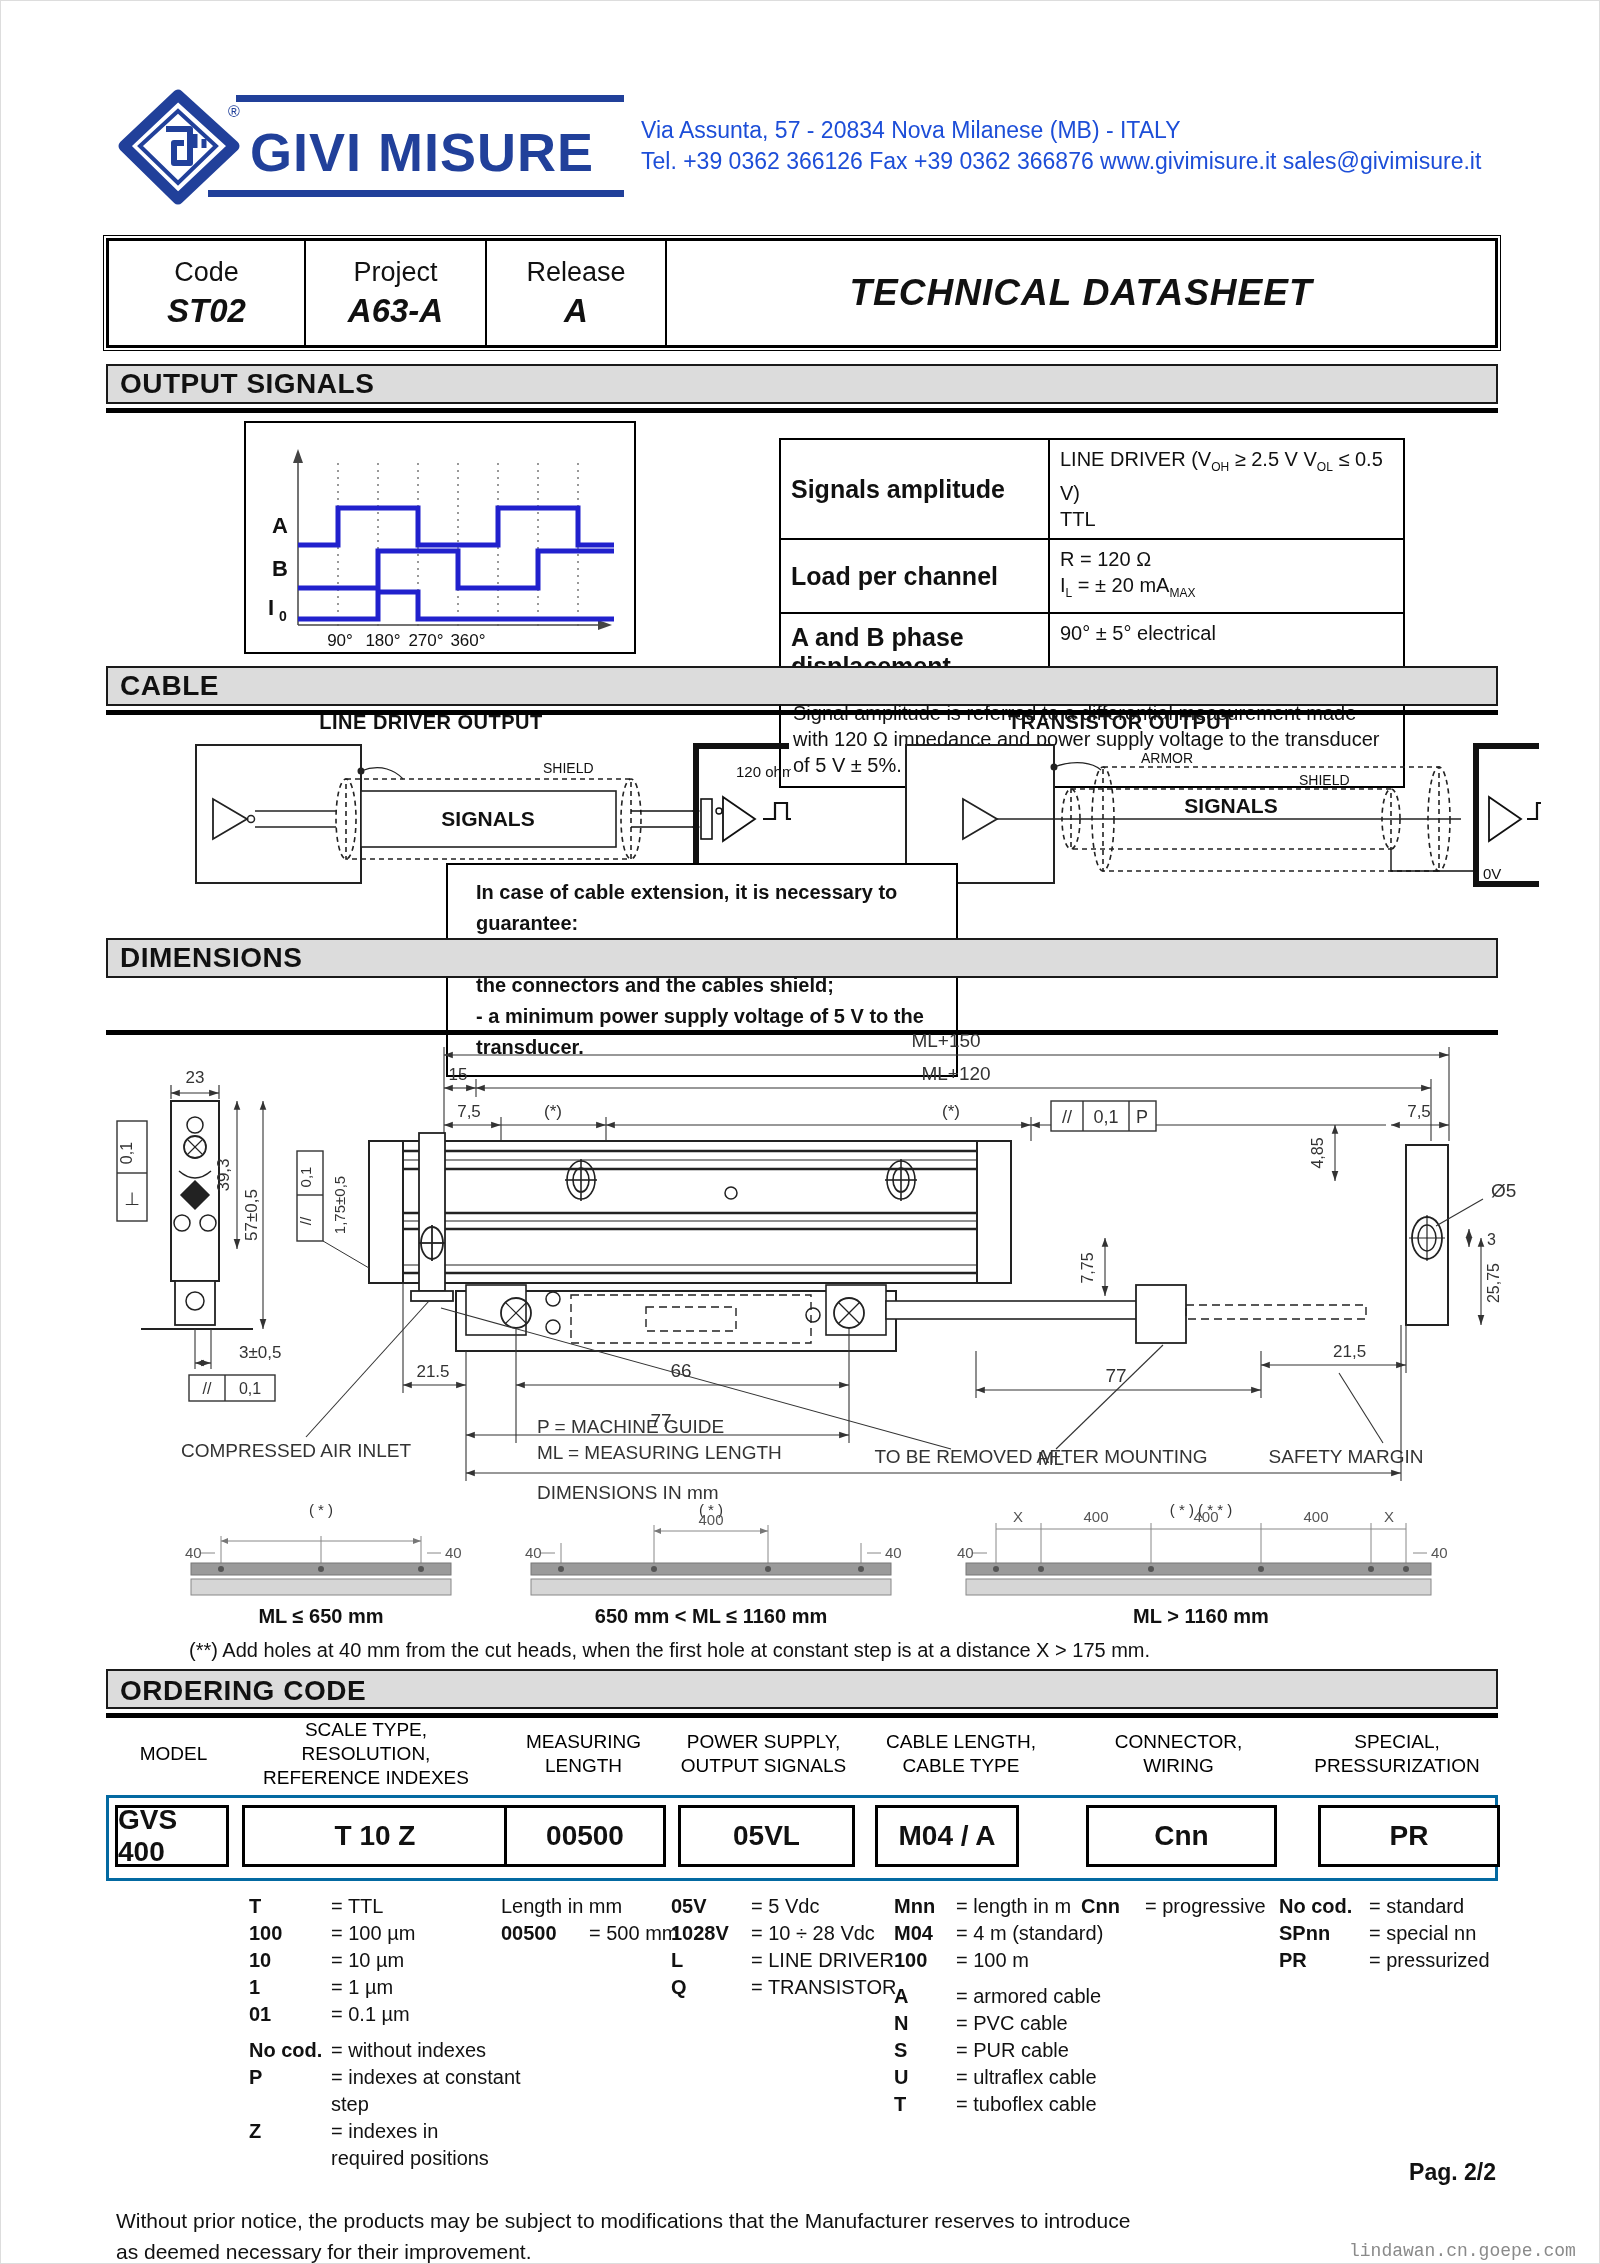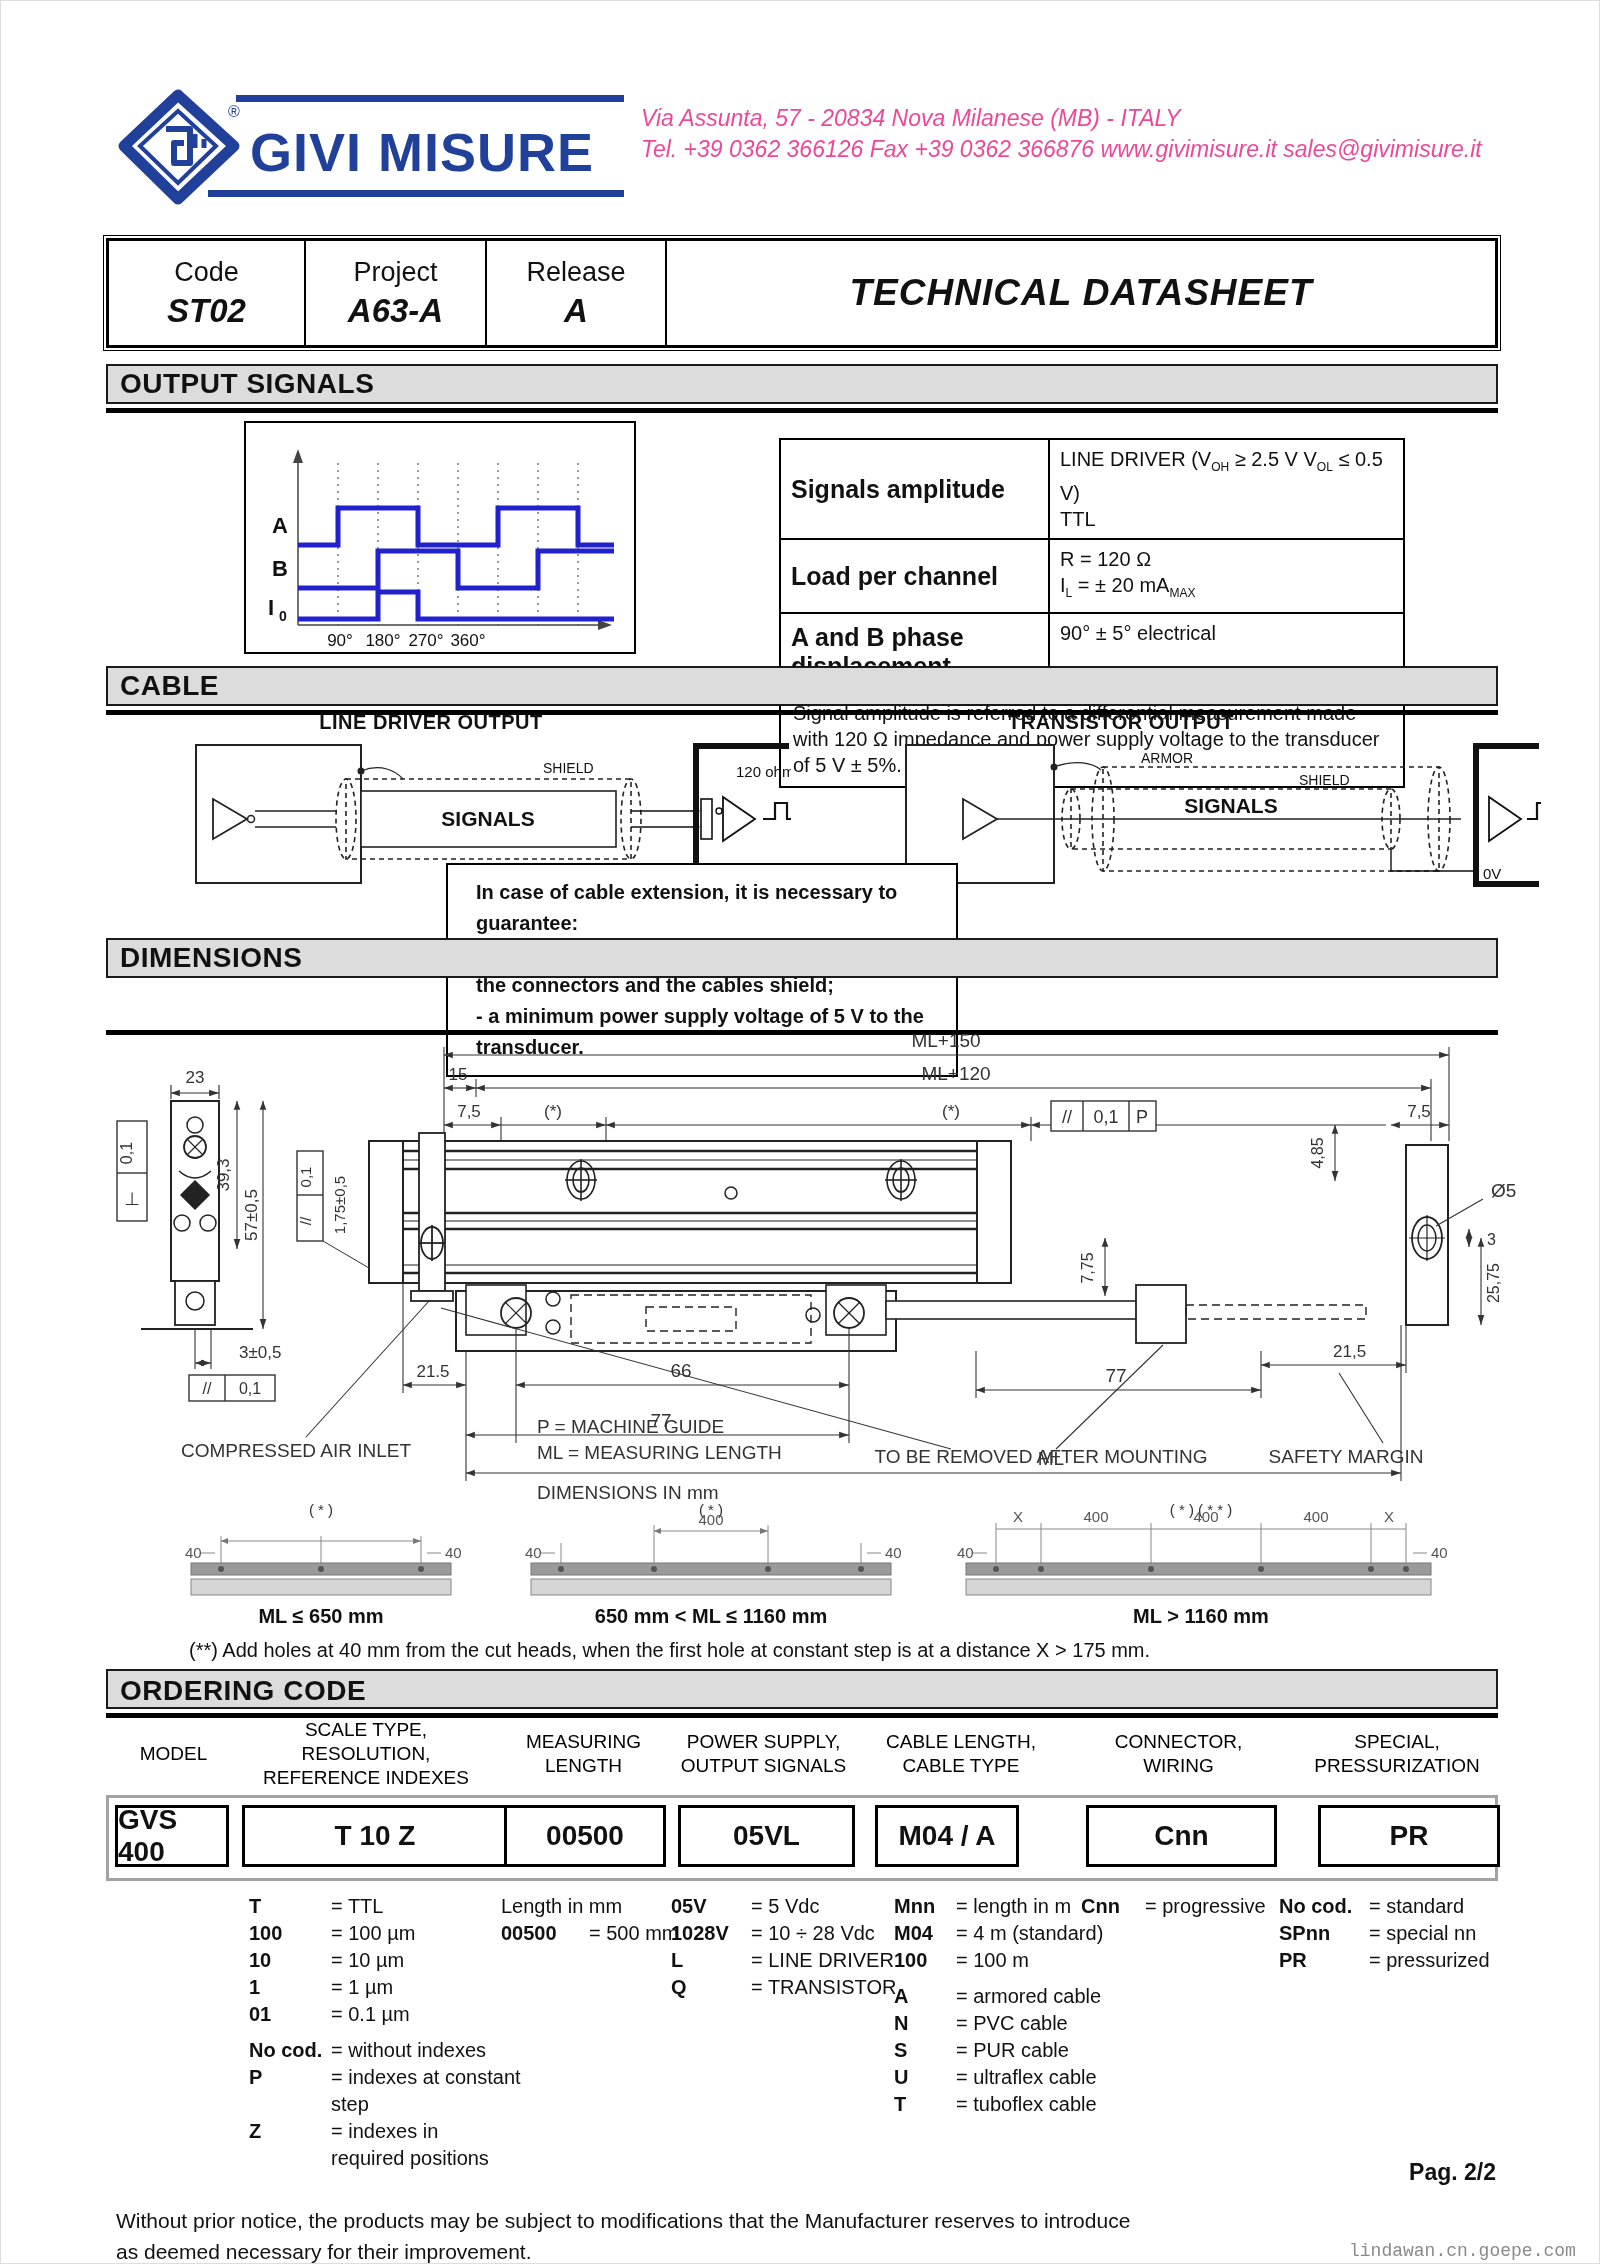--- a/index.html
+++ b/index.html
@@ -1,21 +1,21 @@
 <!DOCTYPE html>
 <html><head>
 <meta charset="utf-8">
 <style>
   html,body{margin:0;padding:0;background:#f2f2f2;}
   .page{position:relative;width:1600px;height:2264px;background:#ffffff;
         font-family:"Liberation Sans",sans-serif;color:#111;overflow:hidden;
         border:1px solid #ddd;box-sizing:border-box;}
   .abs{position:absolute;}
   
-  .addr{position:absolute;left:640px;top:102px;font-size:23px;line-height:31px;color:#ec4899;font-style:italic;}
+  .addr{position:absolute;left:640px;top:114px;font-size:23px;line-height:31px;color:#1d4ed8;}
   
   .docgrid{position:absolute;left:105px;top:237px;width:1392px;height:110px;
            border:3px solid #000;outline:1px solid #000;outline-offset:2px;
            display:grid;grid-template-columns:197px 181px 180px 1fr;box-sizing:border-box;background:#fff;}
   .doccell{border-right:2px solid #000;display:flex;flex-direction:column;align-items:center;justify-content:center;}
   .doccell:last-child{border-right:none;}
   .doclabel{font-size:27px;margin-bottom:4px;}
   .docval{font-size:33px;font-weight:bold;font-style:italic;}
   .doctitle{font-size:37px;font-weight:bold;font-style:italic;letter-spacing:1px;}
   
@@ -33,21 +33,21 @@
   .signote{padding:8px 12px;font-size:20px;line-height:26px;}
   sub{font-size:12px;}
   
   .cabletitle{position:absolute;top:710px;font-weight:bold;font-size:20px;letter-spacing:0.5px;}
   .cablenote{position:absolute;left:445px;top:862px;width:512px;border:2px solid #000;box-sizing:border-box;
              font-weight:bold;font-size:20px;line-height:31px;padding:12px 28px;background:#fff;}
   
   .oheadrow{position:absolute;left:105px;top:1722px;width:1392px;height:62px;}
   .ohead{position:absolute;top:0;height:62px;display:flex;flex-direction:column;justify-content:center;
          text-align:center;font-size:19px;line-height:24px;color:#000;}
-  .oframe{position:absolute;left:105px;top:1794px;width:1392px;height:86px;border:3px solid #a3a3a3;box-sizing:border-box;}
+  .oframe{position:absolute;left:105px;top:1794px;width:1392px;height:86px;border:3px solid #0369a1;box-sizing:border-box;}
   .obox{position:absolute;top:7px;height:62px;border:3px solid #000;box-sizing:border-box;
         font-weight:bold;font-size:28px;display:flex;align-items:center;justify-content:center;background:#fff;}
   .leg{position:absolute;font-size:20px;}
   .lrow{display:flex;line-height:27px;}
   .lc{font-weight:bold;flex:0 0 auto;}
   .ld{flex:1;}
   .gap{margin-top:9px;}
   .leg-scale .lc{width:82px}.leg-length .lc{width:88px}.leg-power .lc{width:80px}
   .leg-cable .lc{width:62px}.leg-conn .lc{width:64px}.leg-special .lc{width:90px}
   

